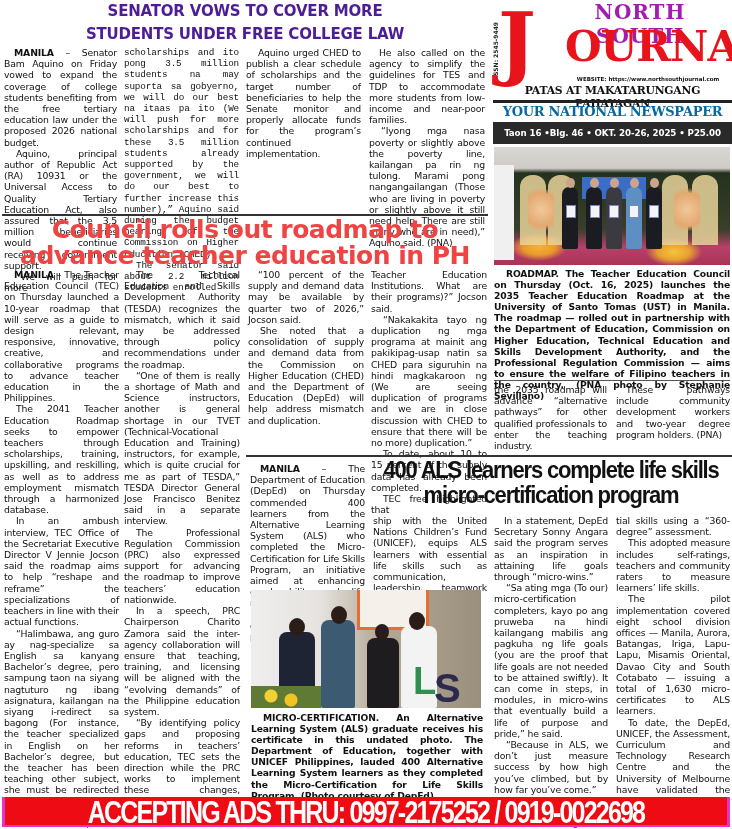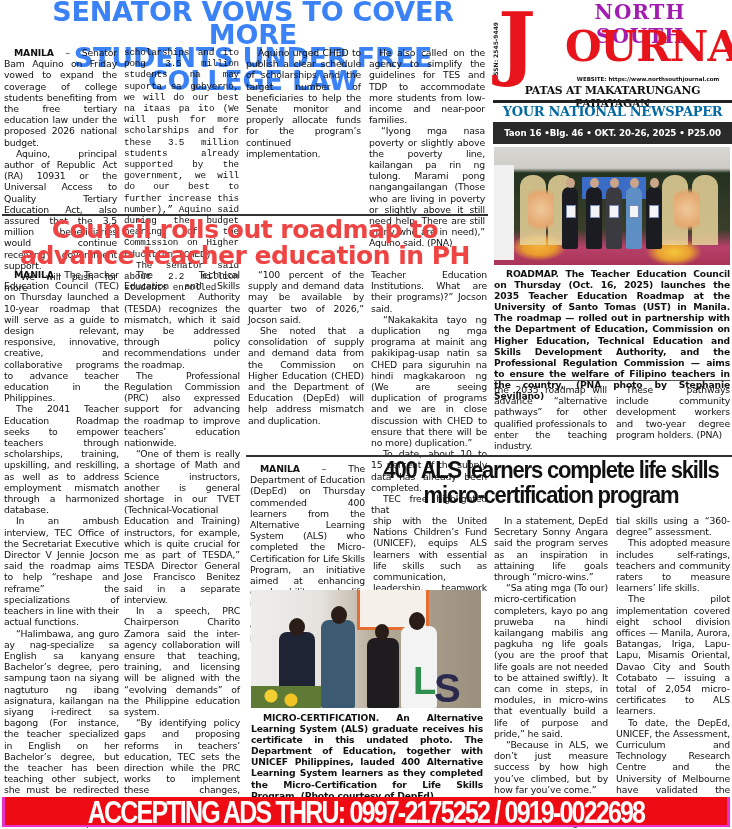--- a/index.html
+++ b/index.html
@@ -13,24 +13,24 @@
     hyphens: auto;
     letter-spacing: -0.15px;
   }
   .col p { text-indent: 12px; }
   .col p.first { text-indent: 10px; }
   .dateline { font-weight: bold; }
   .rule { position: absolute; height: 2px; background: #333; }
   .rule.thin { height: 1px; background: #555; }
 
   .h-senator {
-    position: absolute; left: 8px; top: 0; width: 490px;
-    text-align: center; color: #3b82f6;
+    position: absolute; left: 0; top: 0; width: 490px;
+    text-align: center; color: #4c1d95;
     font-family: "DejaVu Sans", sans-serif; font-weight: 900;
-    font-size: 27px; line-height: 23px; letter-spacing: -0.2px;
+    font-size: 15px; line-height: 23px; letter-spacing: -0.2px;
   }
   .h-council {
     position: absolute; left: 0; top: 217px; width: 490px;
     text-align: center; color: #ef4444;
     font-family: "DejaVu Sans", sans-serif; font-weight: bold;
     font-size: 25px; line-height: 26px; letter-spacing: -0.5px;
   }
   .h-als {
     position: absolute; left: 372px; top: 458px; width: 358px;
     text-align: center; color: #111;
@@ -193,22 +193,22 @@
 <div class="col" style="left:4px; top:269px; width:115px;">
   <p class="first"><span class="dateline">MANILA</span><span> – The Teacher Education Council (TEC) on Thursday launched a 10-year roadmap that will serve as a guide to design relevant, responsive, innovative, creative, and collaborative programs to advance teacher education in the Philippines.</span></p>
   <p>The 2041 Teacher Education Roadmap seeks to empower teachers through scholarships, training, upskilling, and reskilling, as well as to address employment mismatch through a harmonized database.</p>
   <p>In an ambush interview, TEC Office of the Secretariat Executive Director V Jennie Jocson said the roadmap aims to help “reshape and reframe” the specializations of teachers in line with their actual functions.</p>
   <p>“Halimbawa, ang guro ay nag-specialize sa English sa kanyang Bachelor’s degree, pero sampung taon na siyang nagtuturo ng ibang asignatura, kailangan na siyang i-redirect sa bagong (For instance, the teacher specialized in English on her Bachelor’s degree, but the teacher has been teaching other subject, she must be redirected to that new) specialization,” she said.</p>
   <p>Such mismatch, which has been identified nationwide, could be addressed through the upskilling and reskilling of practicing teachers, she added.</p>
 
 </div>
 <div class="col" style="left:124px; top:269px; width:116px;">
   <p>The Technical Education and Skills Development Authority (TESDA) recognizes the mismatch, which it said may be addressed through policy recommendations under the roadmap.</p>
+  <p>“One of them is really a shortage of Math and Science instructors, another is general shortage in our TVET (Technical-Vocational Education and Training) instructors, for example, which is quite crucial for me as part of TESDA,” TESDA Director General Jose Francisco Benitez said in a separate interview.</p>
   <p>The Professional Regulation Commission (PRC) also expressed support for advancing the roadmap to improve teachers’ education nationwide.</p>
-  <p>“One of them is really a shortage of Math and Science instructors, another is general shortage in our TVET (Technical-Vocational Education and Training) instructors, for example, which is quite crucial for me as part of TESDA,” TESDA Director General Jose Francisco Benitez said in a separate interview.</p>
   <p>In a speech, PRC Chairperson Charito Zamora said the inter-agency collaboration will ensure that teaching, training, and licensing will be aligned with the “evolving demands” of the Philippine education system.</p>
   <p>“By identifying policy gaps and proposing reforms in teachers’ education, TEC sets the direction while the PRC works to implement these changes, particularly in licensure examinations,” she said.</p>
 
 </div>
 <div class="col" style="left:248px; top:269px; width:116px;">
   <p class="first">“100 percent of the supply and demand data may be available by quarter two of 2026,” Jocson said.</p>
   <p>She noted that a consolidation of supply and demand data from the Commission on Higher Education (CHED) and the Department of Education (DepEd) will help address mismatch and duplication.</p>
 </div>
 <div class="col" style="left:371px; top:269px; width:116px;">
   <p class="first" style="text-indent:0">Teacher Education Institutions. What are their programs)?” Jocson said.</p>
@@ -259,19 +259,19 @@
 
 <div class="col" style="left:494px; top:515px; width:114px;">
   <p class="first">In a statement, DepEd Secretary Sonny Angara said the program serves as an inspiration in attaining life goals through “micro-wins.”</p>
   <p>“Sa ating mga (To our) micro-certification completers, kayo po ang pruweba na hindi kailangang mabilis ang pagkuha ng life goals (you are the proof that life goals are not needed to be attained swiftly). It can come in steps, in modules, in micro-wins that eventually build a life of purpose and pride,” he said.</p>
   <p>“Because in ALS, we don’t just measure success by how high you’ve climbed, but by how far you’ve come.”</p>
   <p>Under said life skills program, formal credentials were granted to completers for each of the essen-</p>
 </div>
 <div class="col" style="left:616px; top:515px; width:114px;">
   <p class="first" style="text-indent:0">tial skills using a “360-degree” assessment.</p>
   <p>This adopted measure includes self-ratings, teachers and community raters to measure learners’ life skills.</p>
-  <p>The pilot implementation covered eight school division offices — Manila, Aurora, Batangas, Iriga, Lapu-Lapu, Misamis Oriental, Davao City and South Cotabato — issuing a total of 2,054 micro-certificates to ALS learners.</p>
+  <p>The pilot implementation covered eight school division offices — Manila, Aurora, Batangas, Iriga, Lapu-Lapu, Misamis Oriental, Davao City and South Cotabato — issuing a total of 1,630 micro-certificates to ALS learners.</p>
   <p>To date, the DepEd, UNICEF, the Assessment, Curriculum and Technology Research Centre and the University of Melbourne have validated the reliability of assessing life skills through micro-certification, based on their studies from 2022 to 2025. (PNA)</p>
 </div>
 
 <div class="ad-bar">
   <span>ACCEPTING ADS THRU: 0997-2175252 / 0919-0022698</span>
 </div>
 
 </body></html>

